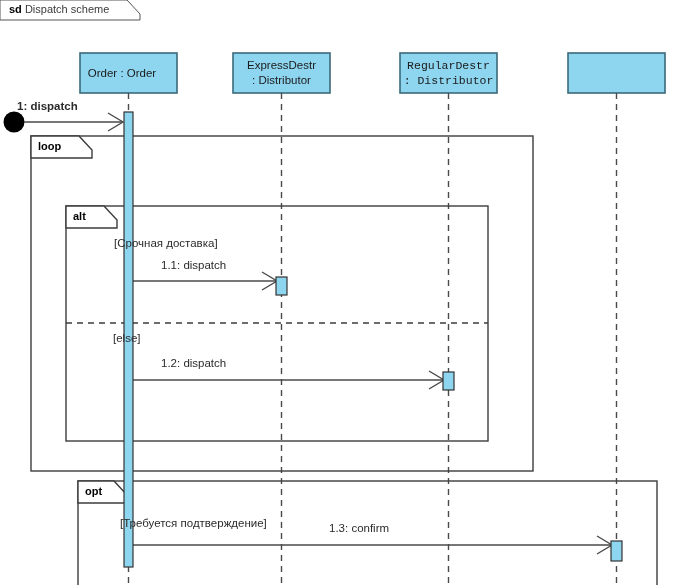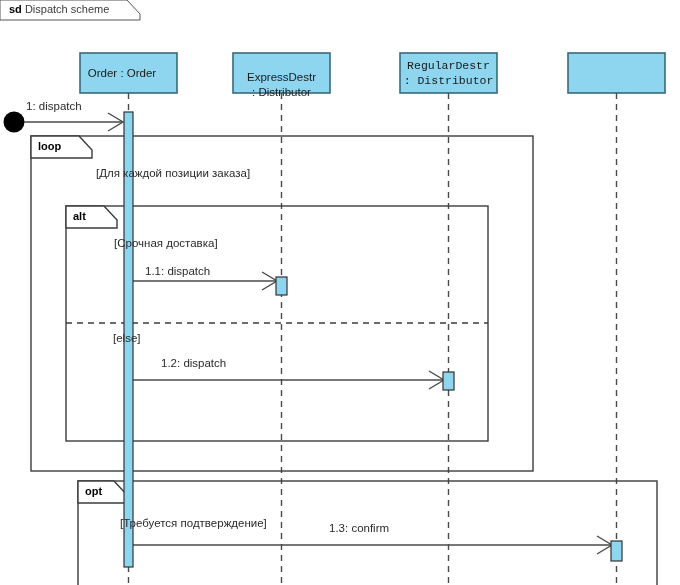--- a/index.html
+++ b/index.html
@@ -133,38 +133,37 @@
 
   <div class="txt frame-title" style="left:9px; top:4px;">
     <b>sd</b>
     <span>Dispatch scheme</span>
   </div>
 
   <div class="lifeline-label" style="left:80px; top:66px; width:84px;">
     <div>Order : Order</div>
   </div>
 
-  <div class="lifeline-label" style="left:233px; top:70px; width:97px;">
+  <div class="lifeline-label" style="left:233px; top:58px; width:97px;">
     <div>ExpressDestr</div>
     <div>: Distributor</div>
   </div>
 
   <div class="lifeline-label" style="left:400px; top:58px; width:97px;font-family:Liberation Mono, monospace;">
     <div>RegularDestr</div>
     <div>: Distributor</div>
   </div>
 
 
   <div class="txt op-label" style="left:38px; top:141px;">loop</div>
   <div class="txt op-label" style="left:73px; top:211px;">alt</div>
   <div class="txt op-label" style="left:85px; top:486px;">opt</div>
 
-  <div class="txt guard" style="left:96px; top:168px;">[Для каждой позиции заказа]</div>
   <div class="txt guard" style="left:114px; top:238px;">[Срочная доставка]</div>
   <div class="txt guard" style="left:113px; top:333px;">[else]</div>
   <div class="txt guard" style="left:120px; top:518px;">[Требуется подтверждение]</div>
 
-  <div class="txt msg-label" style="left:26px; top:101px;">1: dispatch</div>
-  <div class="txt msg-label" style="left:145px; top:260px;margin-top:6px;">1.1: dispatch</div>
+  <div class="txt msg-label" style="left:17px; top:101px;font-weight:bold;">1: dispatch</div>
+  <div class="txt msg-label" style="left:161px; top:260px;">1.1: dispatch</div>
   <div class="txt msg-label" style="left:161px; top:358px;">1.2: dispatch</div>
   <div class="txt msg-label" style="left:329px; top:523px;">1.3: confirm</div>
 
 </div>
 
 </body></html>

